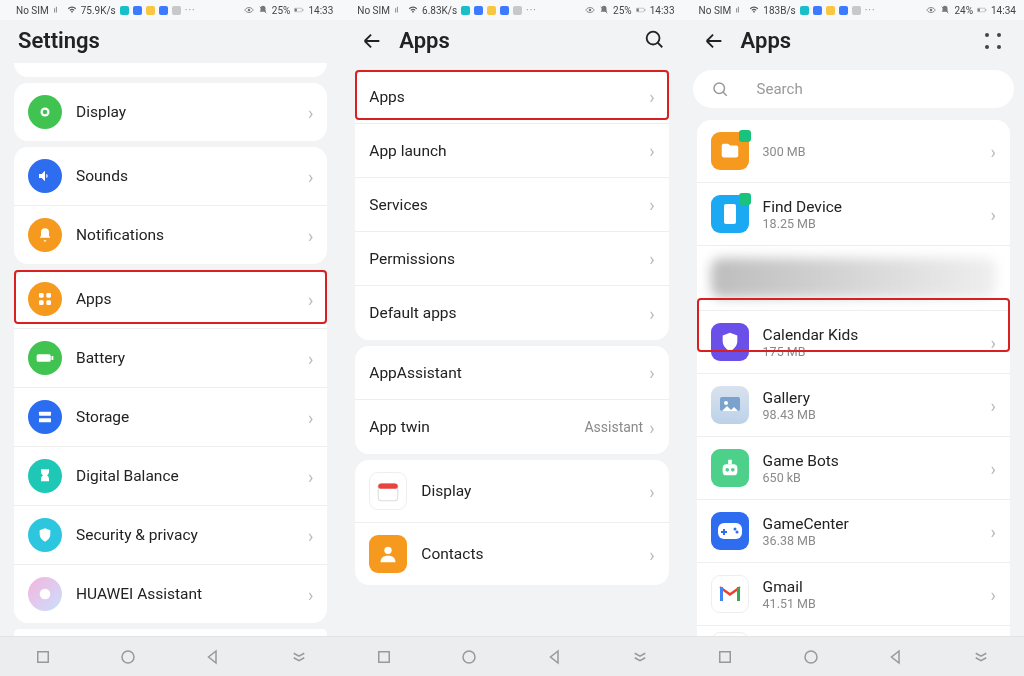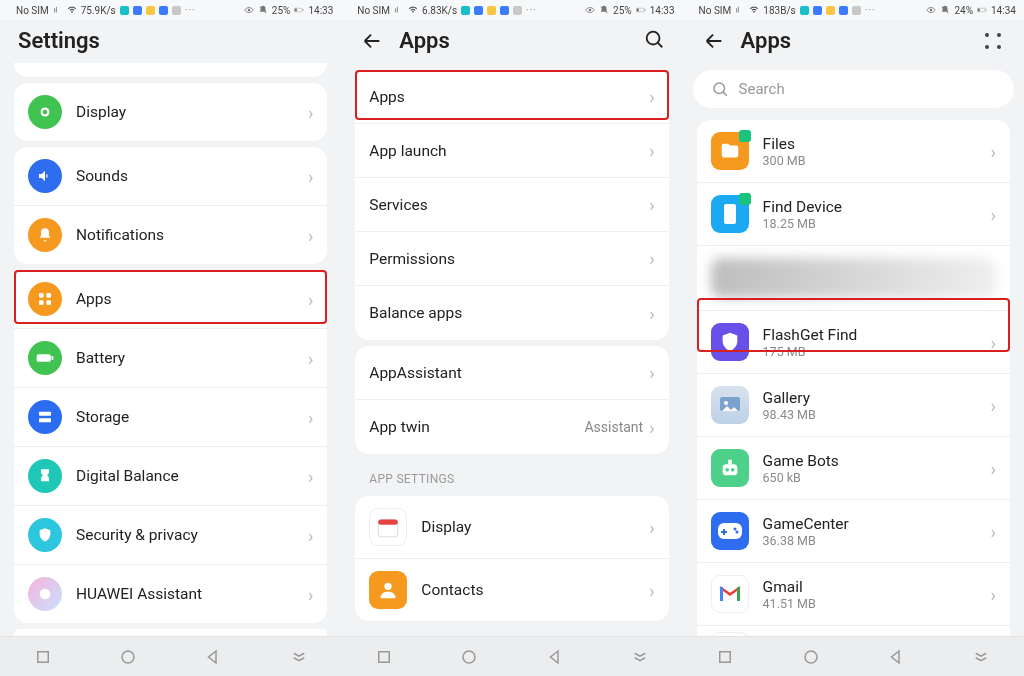--- a/index.html
+++ b/index.html
@@ -143,21 +143,21 @@
   .bg-cyan  { background:#2cc7de; }
   .bg-blue2 { background:#2a6df0; }
   .bg-pastel { background: linear-gradient(135deg,#f7b4dc,#c8e0ff); }
 
   
   .searchpill {
     background:#fff;
     border-radius:50px;
     display:flex;
     align-items:center;
-    gap:10px;
+    gap:28px;
     padding: 10px 18px;
     margin: 6px 10px 4px 10px;
     color:#999;
     font-size:15px;
   }
 
   .blurred {
     filter: blur(6px);
     background: linear-gradient(90deg,#bdbdbd,#efefef);
     height:40px; border-radius:10px;
@@ -404,40 +404,39 @@
         </div>
         <div class="row norow-icon">
           <div class="label">Services</div>
           <div class="chev">›</div>
         </div>
         <div class="row norow-icon">
           <div class="label">Permissions</div>
           <div class="chev">›</div>
         </div>
         <div class="row norow-icon">
-          <div class="label">Balance apps</div>
+          <div class="label">Default apps</div>
           <div class="chev">›</div>
         </div>
       </div>
       <div class="hl" style="top:0; left:4px; right:4px; height:50px;"></div>
     </div>
 
     <div class="card">
       <div class="row norow-icon">
         <div class="label">AppAssistant</div>
         <div class="chev">›</div>
       </div>
       <div class="row norow-icon">
         <div class="label">App twin</div>
         <div class="meta">Assistant</div>
         <div class="chev">›</div>
       </div>
     </div>
 
-    <div class="section-label">APP SETTINGS</div>
 
     <div class="card">
       <div class="row">
         <div class="appicon" style="background:#fff;border:1px solid #eee;">
           <svg width="26" height="26" viewBox="0 0 24 24">
               <rect x="3" y="5" width="18" height="16" rx="3" fill="#fff" stroke="#ddd"></rect>
               <rect x="3" y="5" width="18" height="5" rx="3" fill="#e7433f"></rect>
             </svg>
         </div>
         <div class="label">Display</div>
@@ -544,21 +543,20 @@
     <div class="card" style="position:relative;">
 
       <div class="row">
         <div class="appicon" style="background:#f59a1e;position:relative;">
           <svg width="22" height="22" viewBox="0 0 24 24" fill="#fff">
               <path d="M3 6a2 2 0 012-2h5l2 2h7a2 2 0 012 2v9a2 2 0 01-2 2H5a2 2 0 01-2-2V6z"></path>
             </svg>
           <span class="shield"></span>
         </div>
         <div class="textcol">
-          <div class="label">Files</div>
           <div class="sublabel">300 MB</div>
         </div>
         <div class="chev">›</div>
       </div>
 
       <div class="row">
         <div class="appicon" style="background:#1aa9f2;position:relative;">
           <svg width="18" height="24" viewBox="0 0 16 24" fill="#fff">
               <rect x="2" y="2" width="12" height="20" rx="2"></rect>
             </svg>
@@ -575,21 +573,21 @@
         <div class="blurred" style="width:100%;"></div>
       </div>
 
       <div class="row">
         <div class="appicon" style="background:#6a4fe8;">
           <svg width="22" height="22" viewBox="0 0 24 24" fill="#fff">
               <path d="M12 2l8 3v6c0 5-3.5 9-8 11-4.5-2-8-6-8-11V5l8-3z"></path>
             </svg>
         </div>
         <div class="textcol">
-          <div class="label">FlashGet Find</div>
+          <div class="label">Calendar Kids</div>
           <div class="sublabel">175 MB</div>
         </div>
         <div class="chev">›</div>
       </div>
 
       <div class="row">
         <div class="appicon" style="background:linear-gradient(#d9e2ee,#bcd1e8);">
           <svg width="24" height="20" viewBox="0 0 24 20">
               <rect x="2" y="2" width="20" height="14" rx="2" fill="#7aa2cc"></rect>
               <circle cx="8" cy="8" r="2" fill="#fff"></circle>

